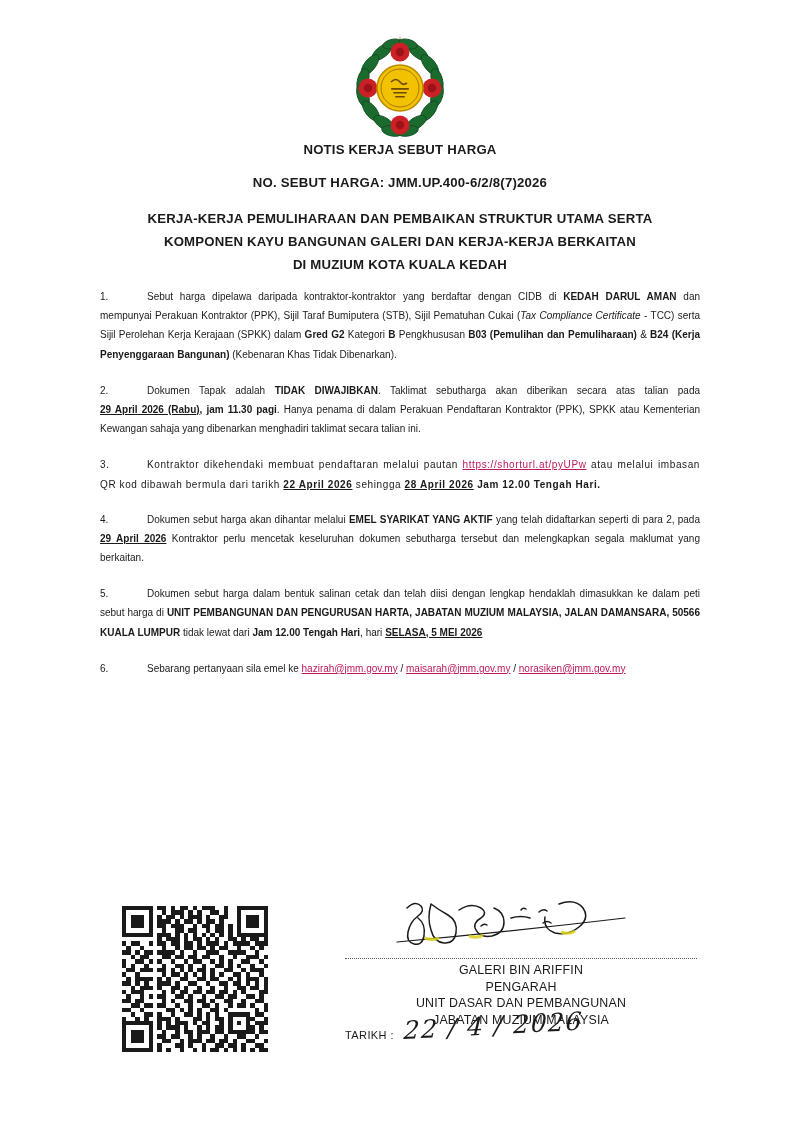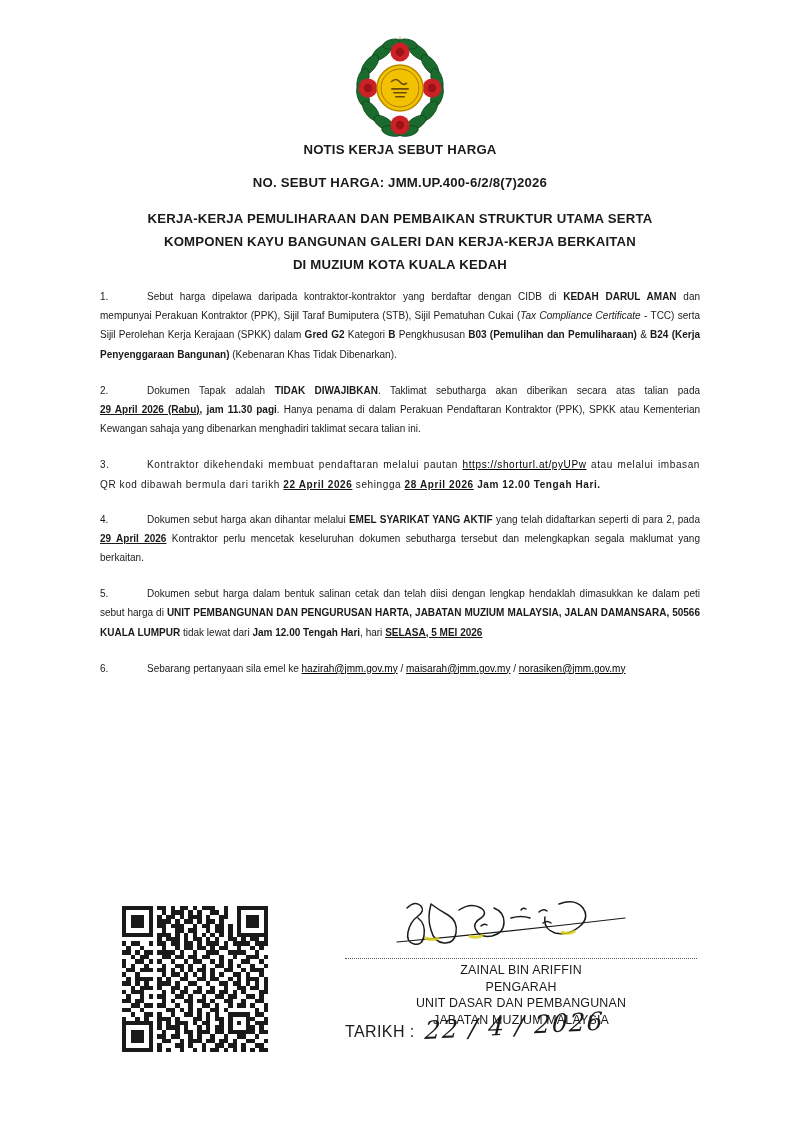--- a/index.html
+++ b/index.html
@@ -64,21 +64,21 @@
   }
   .para.p3 { margin-bottom: 16px; }
   .para .num {
     display: inline-block;
     width: 47px;
   }
   b, .b { font-weight: bold; }
   i, .i { font-style: italic; }
   .u { text-decoration: underline; }
   a.link {
-    color: #000000;
+    color: #be185d;
     text-decoration: underline;
   }
   .nw { white-space: nowrap; }
 
   
   .sp { letter-spacing: 0.6px; }
 
   
   .qr-wrap {
     position: absolute;
@@ -114,21 +114,21 @@
   .sig-names div { letter-spacing: 0.2px; }
 
   .tarikh-row {
     position: absolute;
     left: 345px;
     top: 1016px;
     display: flex;
     align-items: flex-end;
   }
   .tarikh-label {
-    font-size: 16px;
+    font-size: 11px;
     letter-spacing: 0.4px;
     padding-bottom: 4px;
   }
   .tarikh-hand {
     margin-left: 9px;
     font-family: "DejaVu Serif", serif;
     font-size: 25px;
     font-style: italic;
     color: #1b1b1b;
     transform: rotate(-3deg) skewX(-6deg);
@@ -585,21 +585,21 @@
         <path d="M4 44 q110 -10 228 -24" stroke-width="1.2"></path>
       </g>
       <g stroke="#d9d018" stroke-width="3" fill="none" opacity="0.85">
         <path d="M32 40 q8 3 14 0"></path>
         <path d="M76 38 q8 3 14 -1"></path>
         <path d="M168 34 q8 3 14 -1"></path>
       </g>
     </svg>
     <div class="sig-rule"></div>
     <div class="sig-names">
-      <div>ZAINAL BIN ARIFFIN</div>
+      <div>GALERI BIN ARIFFIN</div>
       <div>PENGARAH</div>
       <div>UNIT DASAR DAN PEMBANGUNAN</div>
       <div>JABATAN MUZIUM MALAYSIA</div>
     </div>
   </div>
 
   <div class="tarikh-row">
     <span class="tarikh-label">TARIKH :</span>
     <span class="tarikh-hand">22 / 4 / 2026</span>
   </div>

